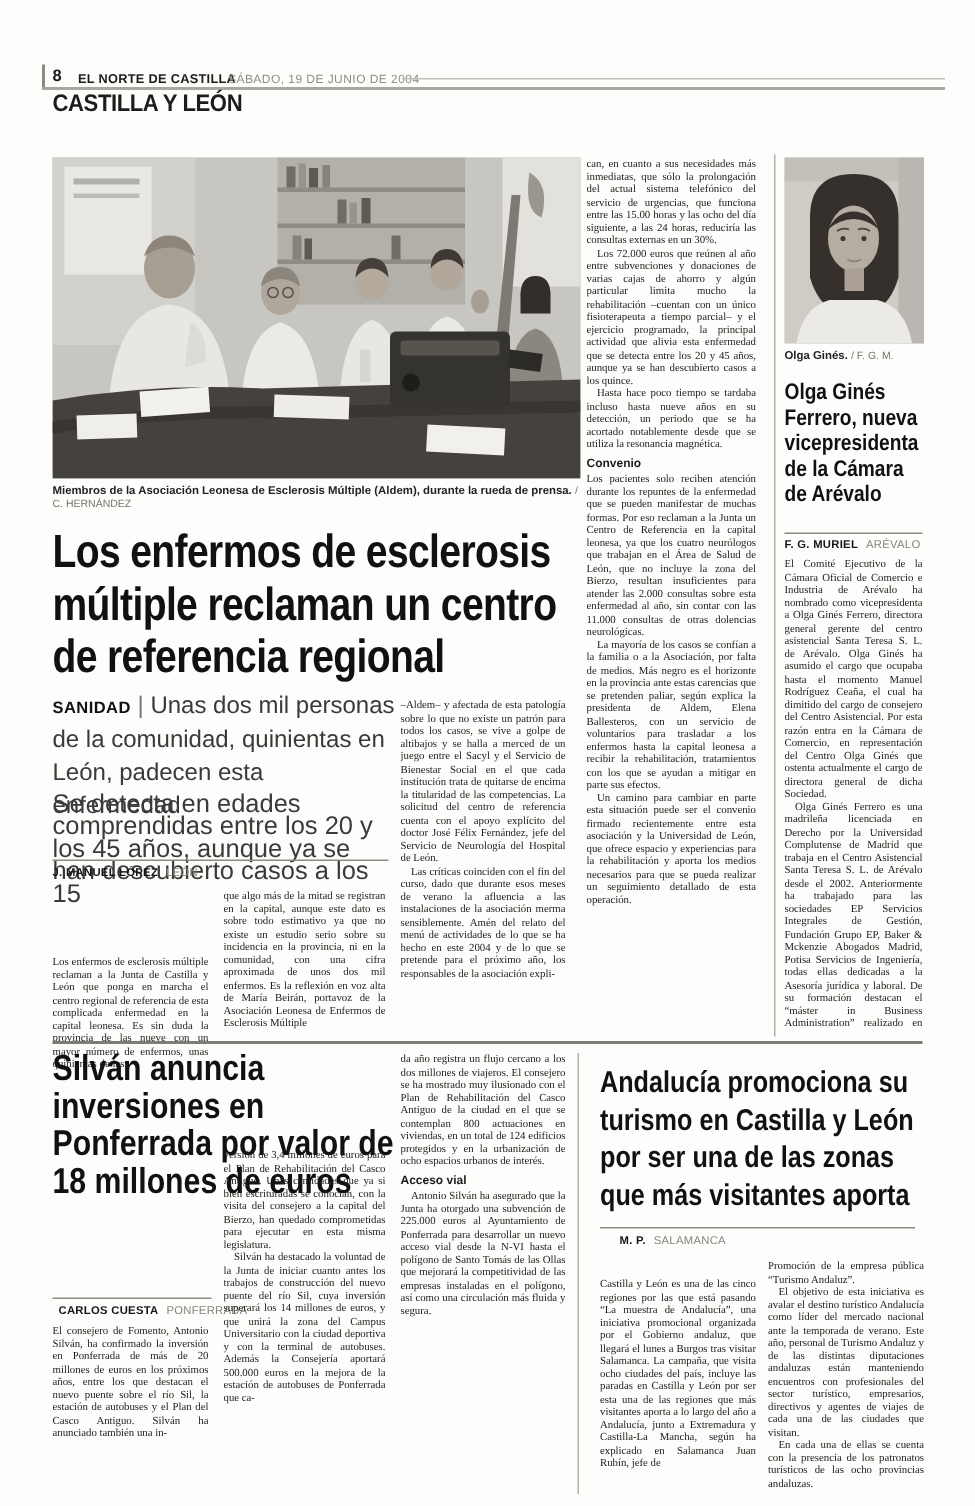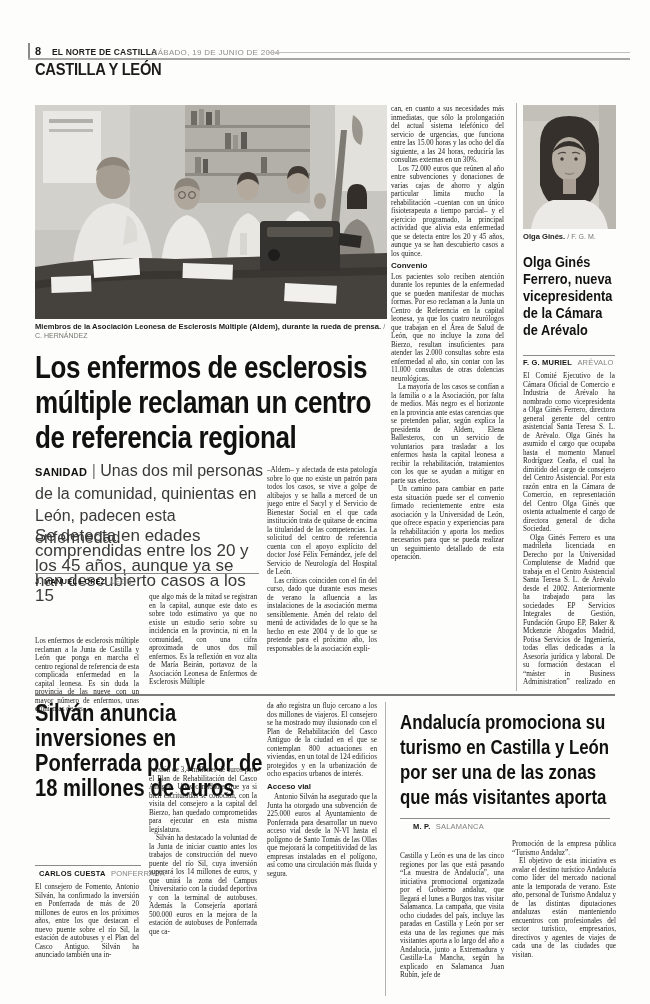--- a/index.html
+++ b/index.html
@@ -129,20 +129,21 @@
     <div class="abs bodytext" style="left:114px;top:493px;width:108px;height:98px;">
       <p>que algo más de la mitad se registran en la capital, aunque este dato es sobre todo estimativo ya que no existe un estudio serio sobre su incidencia en la provincia, ni en la comunidad, con una cifra aproximada de unos dos mil enfermos. Es la reflexión en voz alta de María Beirán, portavoz de la Asociación Leonesa de Enfermos de Esclerosis Múltiple</p>
     </div>
     <div class="abs bodytext" style="left:232px;top:366px;width:110px;height:225px;">
       <p>–Aldem– y afectada de esta patología sobre lo que no existe un patrón para todos los casos, se vive a golpe de altibajos y se halla a merced de un juego entre el Sacyl y el Servicio de Bienestar Social en el que cada institución trata de quitarse de encima la titularidad de las competencias. La solicitud del centro de referencia cuenta con el apoyo explícito del doctor José Félix Fernández, jefe del Servicio de Neurología del Hospital de León.</p>
       <p class="ind">Las críticas coinciden con el fin del curso, dado que durante esos meses de verano la afluencia a las instalaciones de la asociación merma sensiblemente. Amén del relato del menú de actividades de lo que se ha hecho en este 2004 y de lo que se pretende para el próximo año, los responsables de la asociación expli-</p>
     </div>
     <div class="abs bodytext" style="left:356px;top:5px;width:113px;height:586px;">
       <p>can, en cuanto a sus necesidades más inmediatas, que sólo la prolongación del actual sistema telefónico del servicio de urgencias, que funciona entre las 15.00 horas y las ocho del día siguiente, a las 24 horas, reduciría las consultas externas en un 30%.</p>
       <p class="ind">Los 72.000 euros que reúnen al año entre subvenciones y donaciones de varias cajas de ahorro y algún particular limita mucho la rehabilitación –cuentan con un único fisioterapeuta a tiempo parcial– y el ejercicio programado, la principal actividad que alivia esta enfermedad que se detecta entre los 20 y 45 años, aunque ya se han descubierto casos a los quince.</p>
+      <p class="ind">Hasta hace poco tiempo se tardaba incluso hasta nueve años en su detección, un periodo que se ha acortado notablemente desde que se utiliza la resonancia magnética.</p>
       <h4 class="subhead">Convenio</h4>
       <p>Los pacientes solo reciben atención durante los repuntes de la enfermedad que se pueden manifestar de muchas formas. Por eso reclaman a la Junta un Centro de Referencia en la capital leonesa, ya que los cuatro neurólogos que trabajan en el Área de Salud de León, que no incluye la zona del Bierzo, resultan insuficientes para atender las 2.000 consultas sobre esta enfermedad al año, sin contar con las 11.000 consultas de otras dolencias neurológicas.</p>
       <p class="ind">La mayoría de los casos se confían a la familia o a la Asociación, por falta de medios. Más negro es el horizonte en la provincia ante estas carencias que se pretenden paliar, según explica la presidenta de Aldem, Elena Ballesteros, con un servicio de voluntarios para trasladar a los enfermos hasta la capital leonesa a recibir la rehabilitación, tratamientos con los que se ayudan a mitigar en parte sus efectos.</p>
       <p class="ind">Un camino para cambiar en parte esta situación puede ser el convenio firmado recientemente entre esta asociación y la Universidad de León, que ofrece espacio y experiencias para la rehabilitación y aporta los medios necesarios para que se pueda realizar un seguimiento detallado de esta operación.</p>
     </div>
   </section>
 
   <div class="abs vdiv" style="left:516px;top:103px;height:588px;"></div>
 
   <aside class="abs" style="left:523px;top:100px;width:93px;height:592px;">
@@ -210,16 +211,17 @@
     <div class="abs byline" style="left:21px;top:122px;">
       <span class="auth">M. P.</span>
       <span class="place">SALAMANCA</span>
     </div>
     <div class="abs bodytext" style="left:8px;top:140px;width:104px;height:162px;margin-top:12px;">
       <p>Castilla y León es una de las cinco regiones por las que está pasando “La muestra de Andalucía”, una iniciativa promocional organizada por el Gobierno andaluz, que llegará el lunes a Burgos tras visitar Salamanca. La campaña, que visita ocho ciudades del país, incluye las paradas en Castilla y León por ser esta una de las regiones que más visitantes aporta a lo largo del año a Andalucía, junto a Extremadura y Castilla-La Mancha, según ha explicado en Salamanca Juan Rubín, jefe de</p>
     </div>
     <div class="abs bodytext" style="left:120px;top:140px;width:104px;height:162px;">
       <p>Promoción de la empresa pública “Turismo Andaluz”.</p>
       <p class="ind">El objetivo de esta iniciativa es avalar el destino turístico Andalucía como líder del mercado nacional ante la temporada de verano. Este año, personal de Turismo Andaluz y de las distintas diputaciones andaluzas están manteniendo encuentros con profesionales del sector turístico, empresarios, directivos y agentes de viajes de cada una de las ciudades que visitan.</p>
+      <p class="ind">En cada una de ellas se cuenta con la presencia de los patronatos turísticos de las ocho provincias andaluzas.</p>
     </div>
   </section>
 
 </div>
 
 </body></html>

